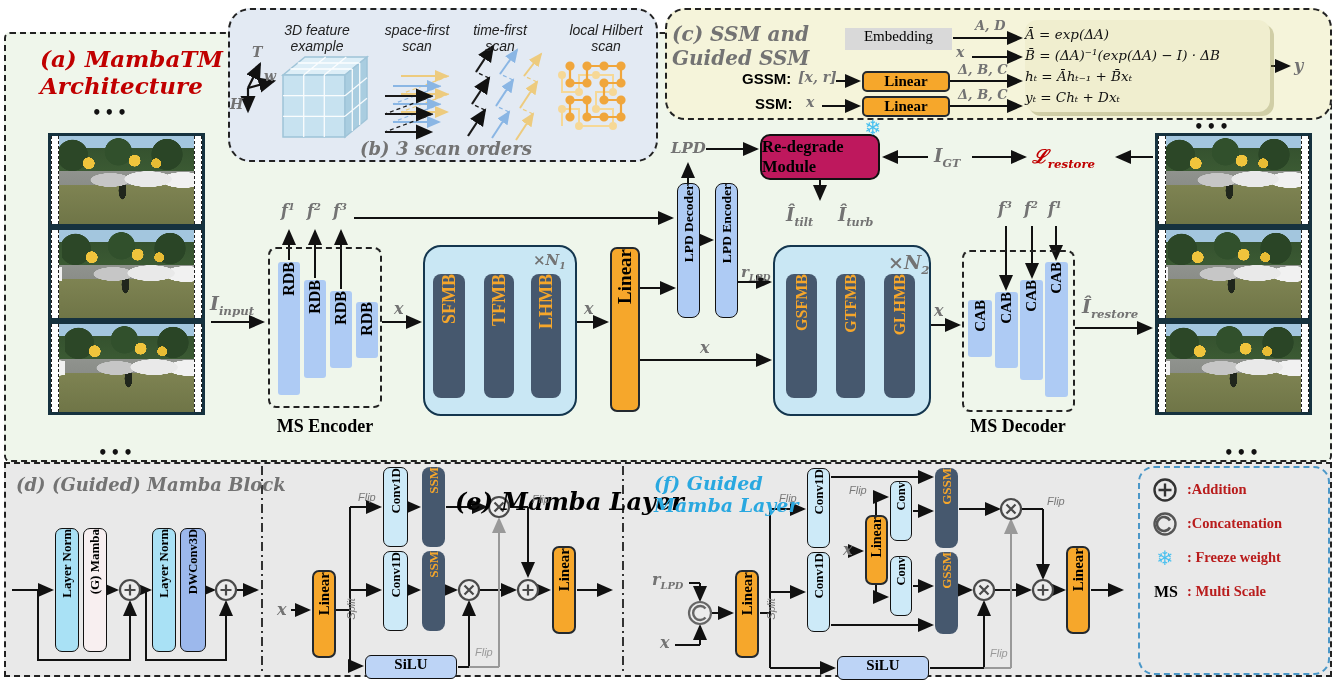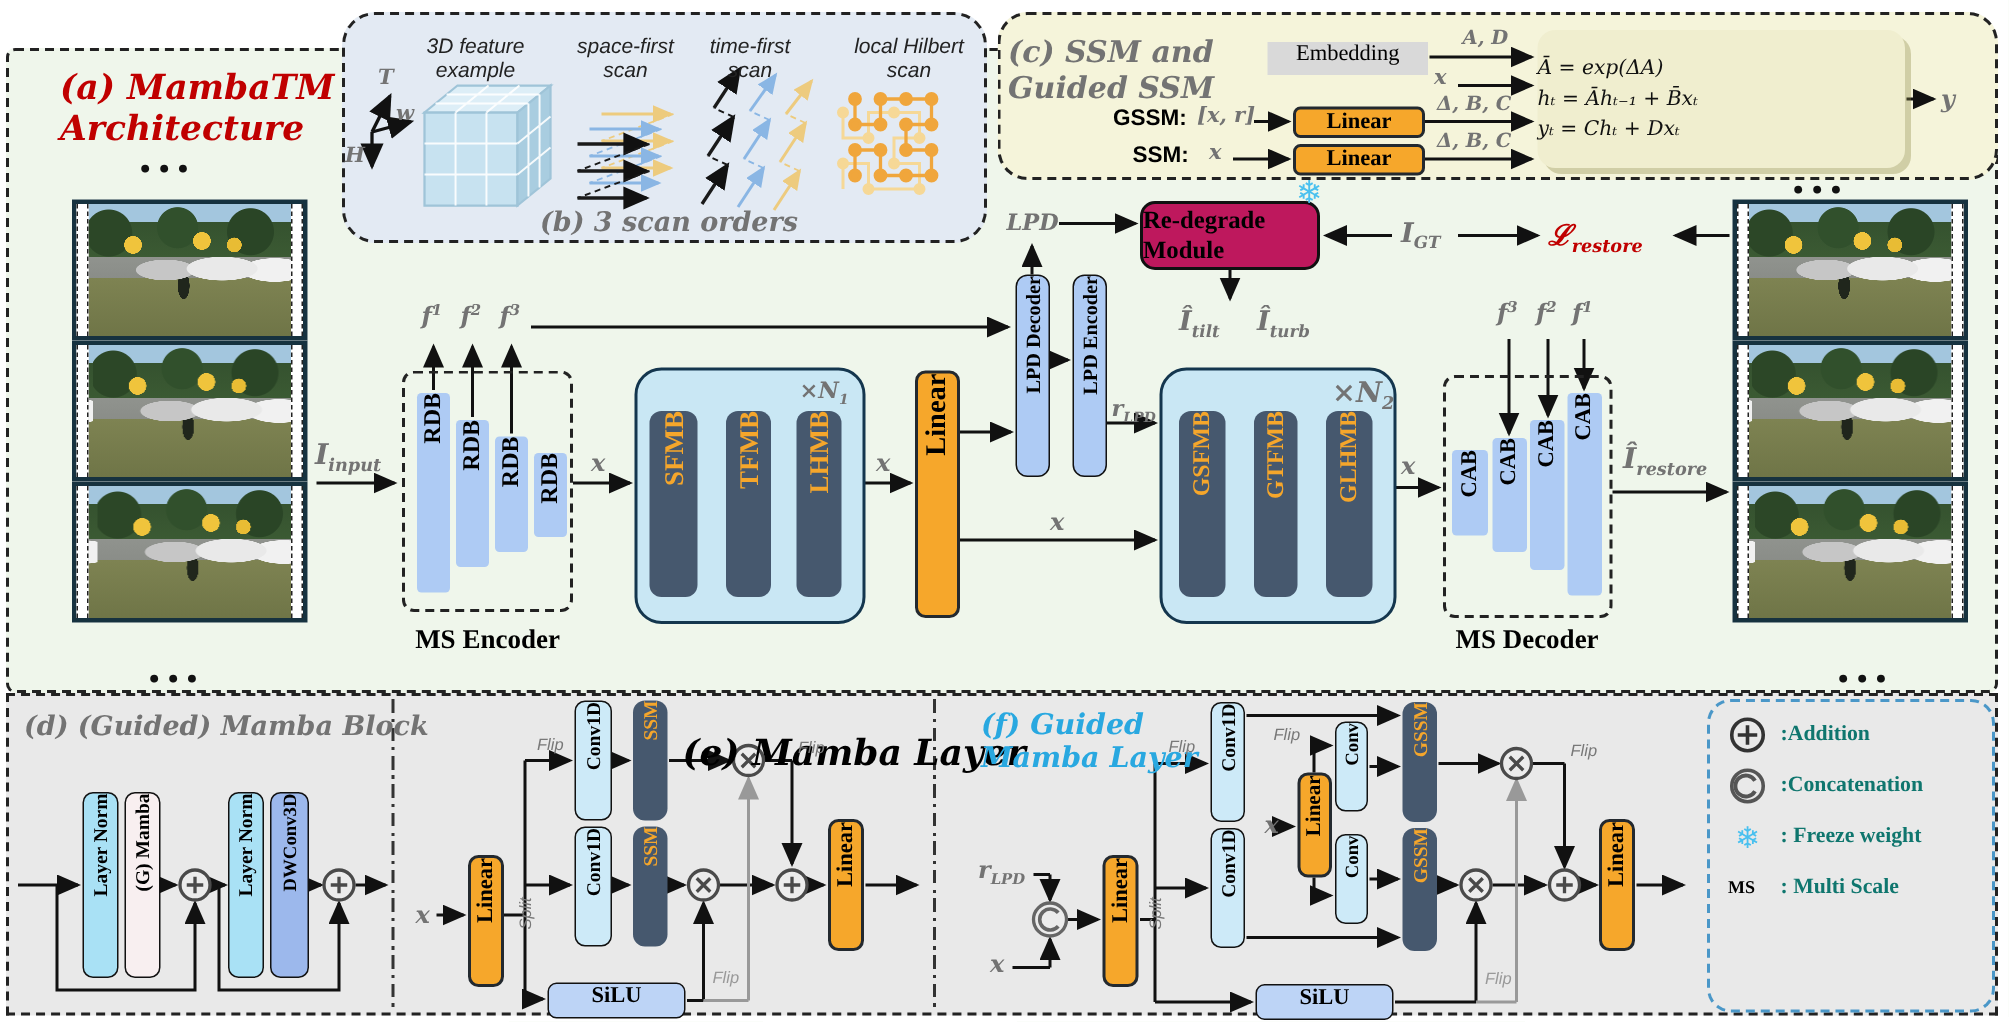--- a/index.html
+++ b/index.html
@@ -40,21 +40,21 @@
       radial-gradient(circle 5px at 72% 31%, #e8bc34 97%, transparent),
       radial-gradient(ellipse 24px 8px at 66% 49%, #e9e9e9 97%, transparent),
       radial-gradient(ellipse 20px 7px at 38% 50%, #c6c6c6 97%, transparent),
       radial-gradient(ellipse 22px 8px at 92% 50%, #f1f1f1 97%, transparent),
       radial-gradient(ellipse 4px 9px at 47% 62%, #20261c 97%, transparent),
       radial-gradient(circle 16px at 10% 22%, #2c4727 96%, transparent),
       radial-gradient(circle 14px at 44% 18%, #31502c 96%, transparent),
       radial-gradient(circle 16px at 80% 21%, #2a4526 96%, transparent),
       linear-gradient(180deg,#a3c6de 0%,#a3c6de 14%,#35522f 14%,#3b5a33 40%,#90938e 40%,#8a8d88 56%,#7e8352 56%,#6f7547 100%);}
   .legend-row{display:flex;align-items:center;gap:9px;height:27px;margin-bottom:7px}
-  .legend-text{font:bold 14.5px "Liberation Serif",serif;color:#0f766e}
+  .legend-text{font:bold 14.5px "Liberation Serif",serif;color:#b91c1c}
 </style>
 </head>
 <body>
 
 <div id="root">
 
   <div class="bg" style="left:4px;top:32px;width:1328px;height:430px;background:#eff6eb;border:2.2px dashed #222;border-radius:6px"></div>
   <div class="bg" style="left:4px;top:462px;width:1328px;height:215px;background:#e9e9e9;border:2.2px dashed #222"></div>
   <div class="bg" style="left:261px;top:466px;width:2px;height:208px;background:repeating-linear-gradient(180deg,#333 0 9px,transparent 9px 13px,#333 13px 15px,transparent 15px 19px)"></div>
   <div class="bg" style="left:622px;top:466px;width:2px;height:208px;background:repeating-linear-gradient(180deg,#333 0 9px,transparent 9px 13px,#333 13px 15px,transparent 15px 19px)"></div>
@@ -370,20 +370,21 @@
     </div>
   <div class="lab math" style="left:958px;top:62px;font-size:13px">Δ, B, C</div>
   <div class="lab serif" style="left:755px;top:95px;font:bold 15px 'Liberation Sans',sans-serif">SSM:</div>
   <div class="lab math" style="left:806px;top:94px;font-size:14px">x</div>
   <div class="blk orange" style="left:862px;top:96px;width:88px;height:21px;border-radius:5px;font:bold 15px 'Liberation Serif',serif">
       <span>Linear</span>
     </div>
   <div class="lab math" style="left:958px;top:87px;font-size:13px">Δ, B, C</div>
   <div class="blk" style="left:1025px;top:20px;width:245px;height:92px;background:#f0eecf;border-radius:12px;box-shadow:4px 4px 0 rgba(140,135,70,.35);flex-direction:column;font-family:'DejaVu Serif',serif;font-style:italic;font-size:13.5px;line-height:1.55;color:#111">
     <div>Ā = exp(ΔA)</div>
+    <div>B̄ = (ΔA)⁻¹(exp(ΔA) − I) · ΔB</div>
     <div>hₜ = Āhₜ₋₁ + B̄xₜ</div>
     <div>yₜ = Chₜ + Dxₜ</div>
   </div>
   <div class="lab math" style="left:1294px;top:56px;font-size:16px">y</div>
 
   <span class="lab math" style="left:210px;top:292px;font-size:19px"><span>I</span><sub>input</sub></span>
 
   <div class="dashbox" style="left:268px;top:247px;width:114px;height:161px"></div>
   <div class="blk peri" style="left:278px;top:262px;width:22px;height:133px">
       <span class="vlab serif" style="font-size:16px">RDB</span>
@@ -572,18 +573,18 @@
           <circle cx="13" cy="13" r="10.5" fill="none" stroke="#555" stroke-width="2.4"></circle>
           <path d="M18,9.5 A7,7 0 1 0 18,16.5" fill="none" stroke="#555" stroke-width="2.6"></path>
         </svg>
       <span class="legend-text">:Concatenation</span>
     </div>
     <div class="legend-row">
       <span style="font-size:20px;color:#49c0ef;width:26px;text-align:center;font-family:'DejaVu Sans',sans-serif">❄</span>
       <span class="legend-text">: Freeze weight</span>
     </div>
     <div class="legend-row">
-      <span class="serif" style="font-size:12px;width:26px;text-align:left">MS</span>
+      <span class="serif" style="font-size:16px;width:26px;text-align:right">MS</span>
       <span class="legend-text">: Multi Scale</span>
     </div>
   </div>
 
 </div>
 
 </body></html>

